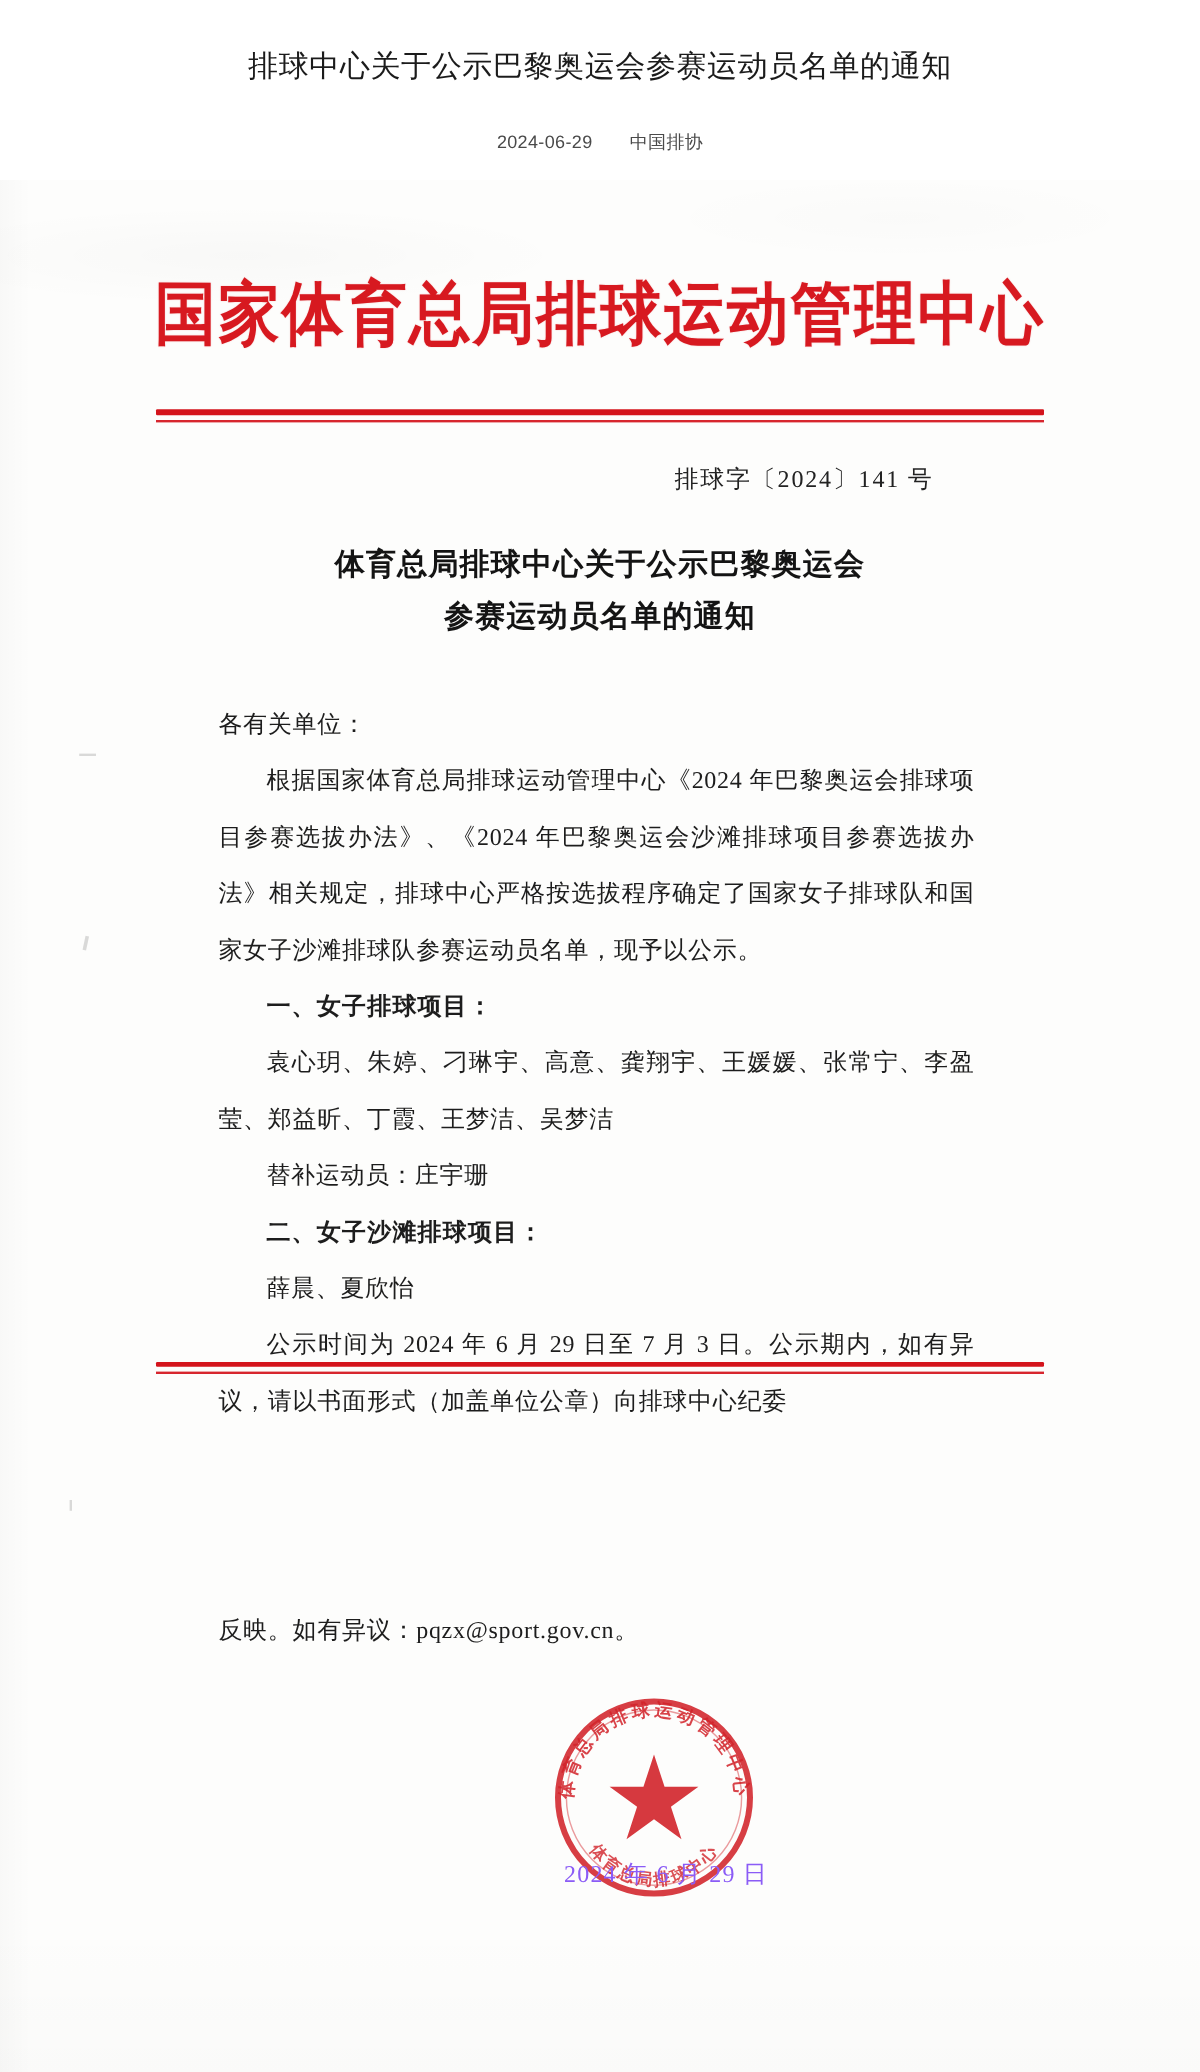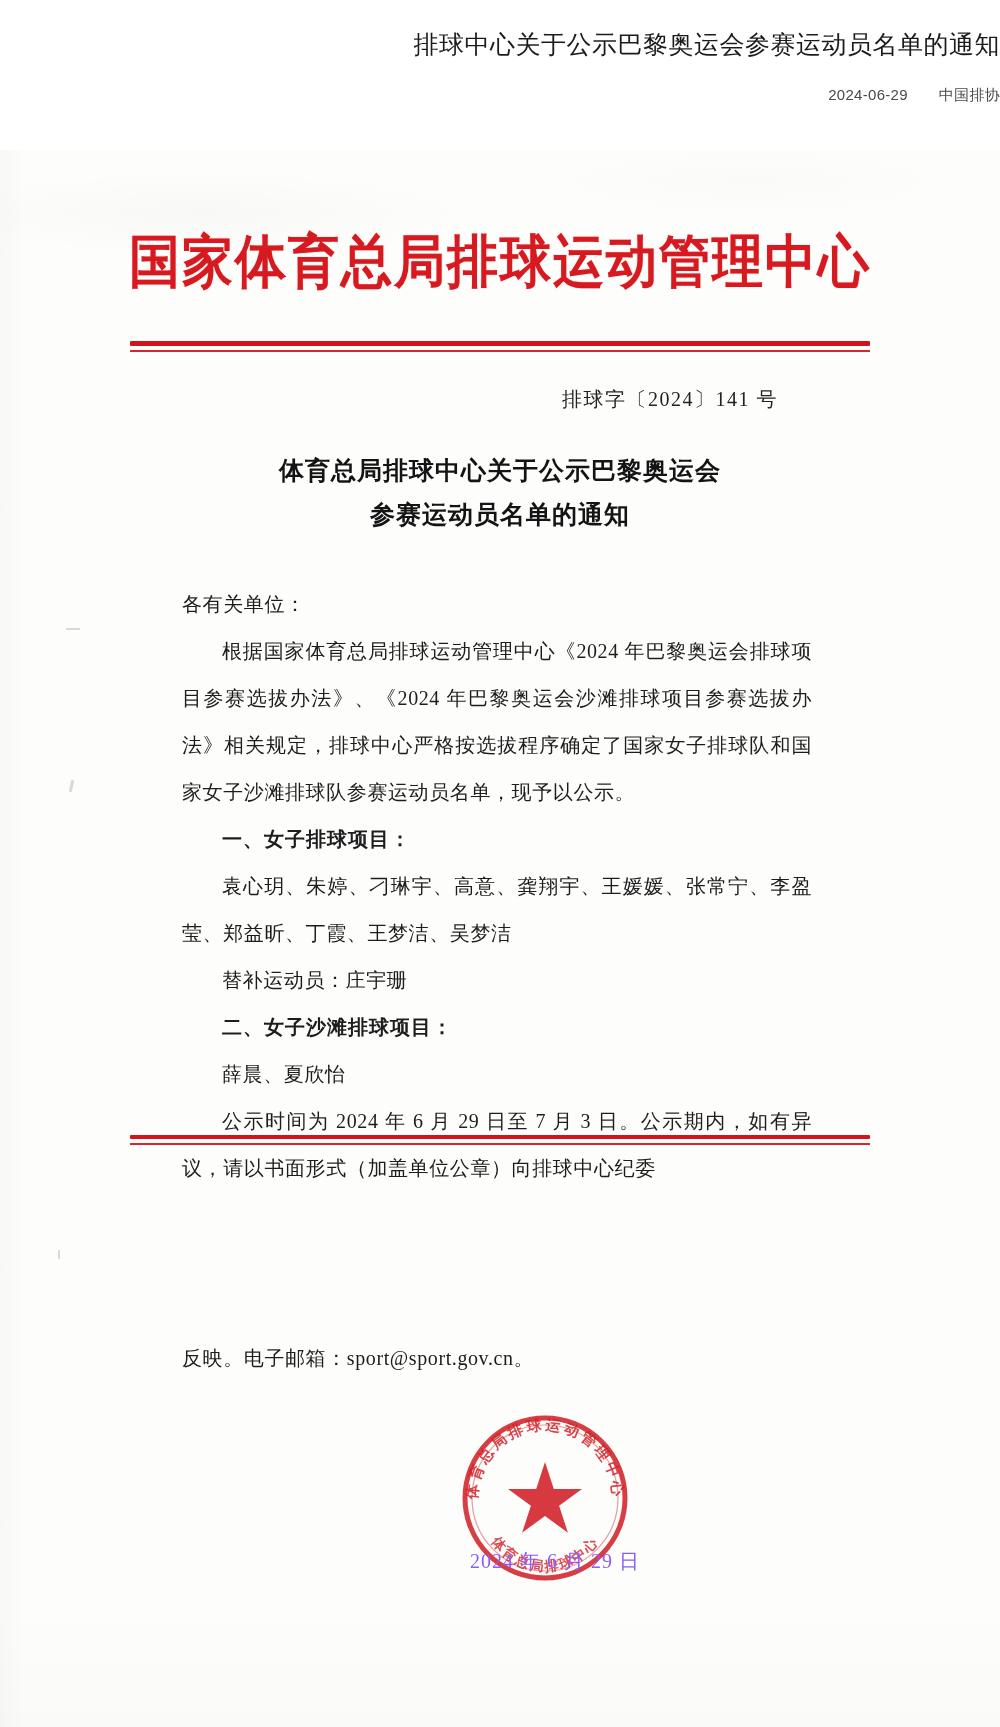--- a/index.html
+++ b/index.html
@@ -11,32 +11,32 @@
     width: 1000px;
     height: 1727px;
     position: relative;
     font-family: "Liberation Serif", "DejaVu Serif", serif;
     color: #1a1a1a;
     overflow: hidden;
   }
 
   
   .web-header {
-    padding-top: 28px;
-    text-align: right;
+    padding-top: 38px;
+    text-align: center;
   }
   .web-title {
     font-family: "Liberation Sans", "DejaVu Sans", sans-serif;
     font-size: 25px;
     font-weight: 500;
     letter-spacing: 0.5px;
     color: #1b1b1b;
   }
   .web-meta {
-    margin-top: 25px;
+    margin-top: 38px;
     font-family: "Liberation Sans", "DejaVu Sans", sans-serif;
     font-size: 15px;
     color: #4a4a4a;
     letter-spacing: 0.3px;
   }
   .web-meta .sep { display: inline-block; width: 22px; }
 
   
   .doc-sheet {
     position: absolute;
@@ -221,21 +221,21 @@
     <div class="sec-head">二、女子沙滩排球项目：</div>
     <div class="names">薛晨、夏欣怡</div>
     <div class="p-indent">公示时间为 2024 年 6 月 29 日至 7 月 3 日。公示期内，如有异议，请以书面形式（加盖单位公章）向排球中心纪委</div>
   </div>
 
   <div class="footer-rule">
     <div class="rule-thick"></div>
     <div class="rule-thin"></div>
   </div>
 
-  <div class="contact-line">反映。电子邮箱：sport@sport.gov.cn。</div>
+  <div class="contact-line">反映。如有异议：pqzx@sport.gov.cn。</div>
 
   <div class="seal">
     <svg width="186" height="186" viewBox="0 0 186 186" aria-hidden="true">
       <defs>
         <path id="arcTop" d="M 93,93 m -68,0 a 68,68 0 1,1 136,0" fill="none"></path>
         <path id="arcBottom" d="M 30,103 a 63,63 0 0,0 126,0" fill="none"></path>
       </defs>
       <circle cx="93" cy="93" r="80" fill="none" stroke="#d2232a" stroke-width="5" opacity="0.88"></circle>
       <circle cx="93" cy="93" r="73" fill="none" stroke="#d2232a" stroke-width="1.2" opacity="0.45"></circle>
 

